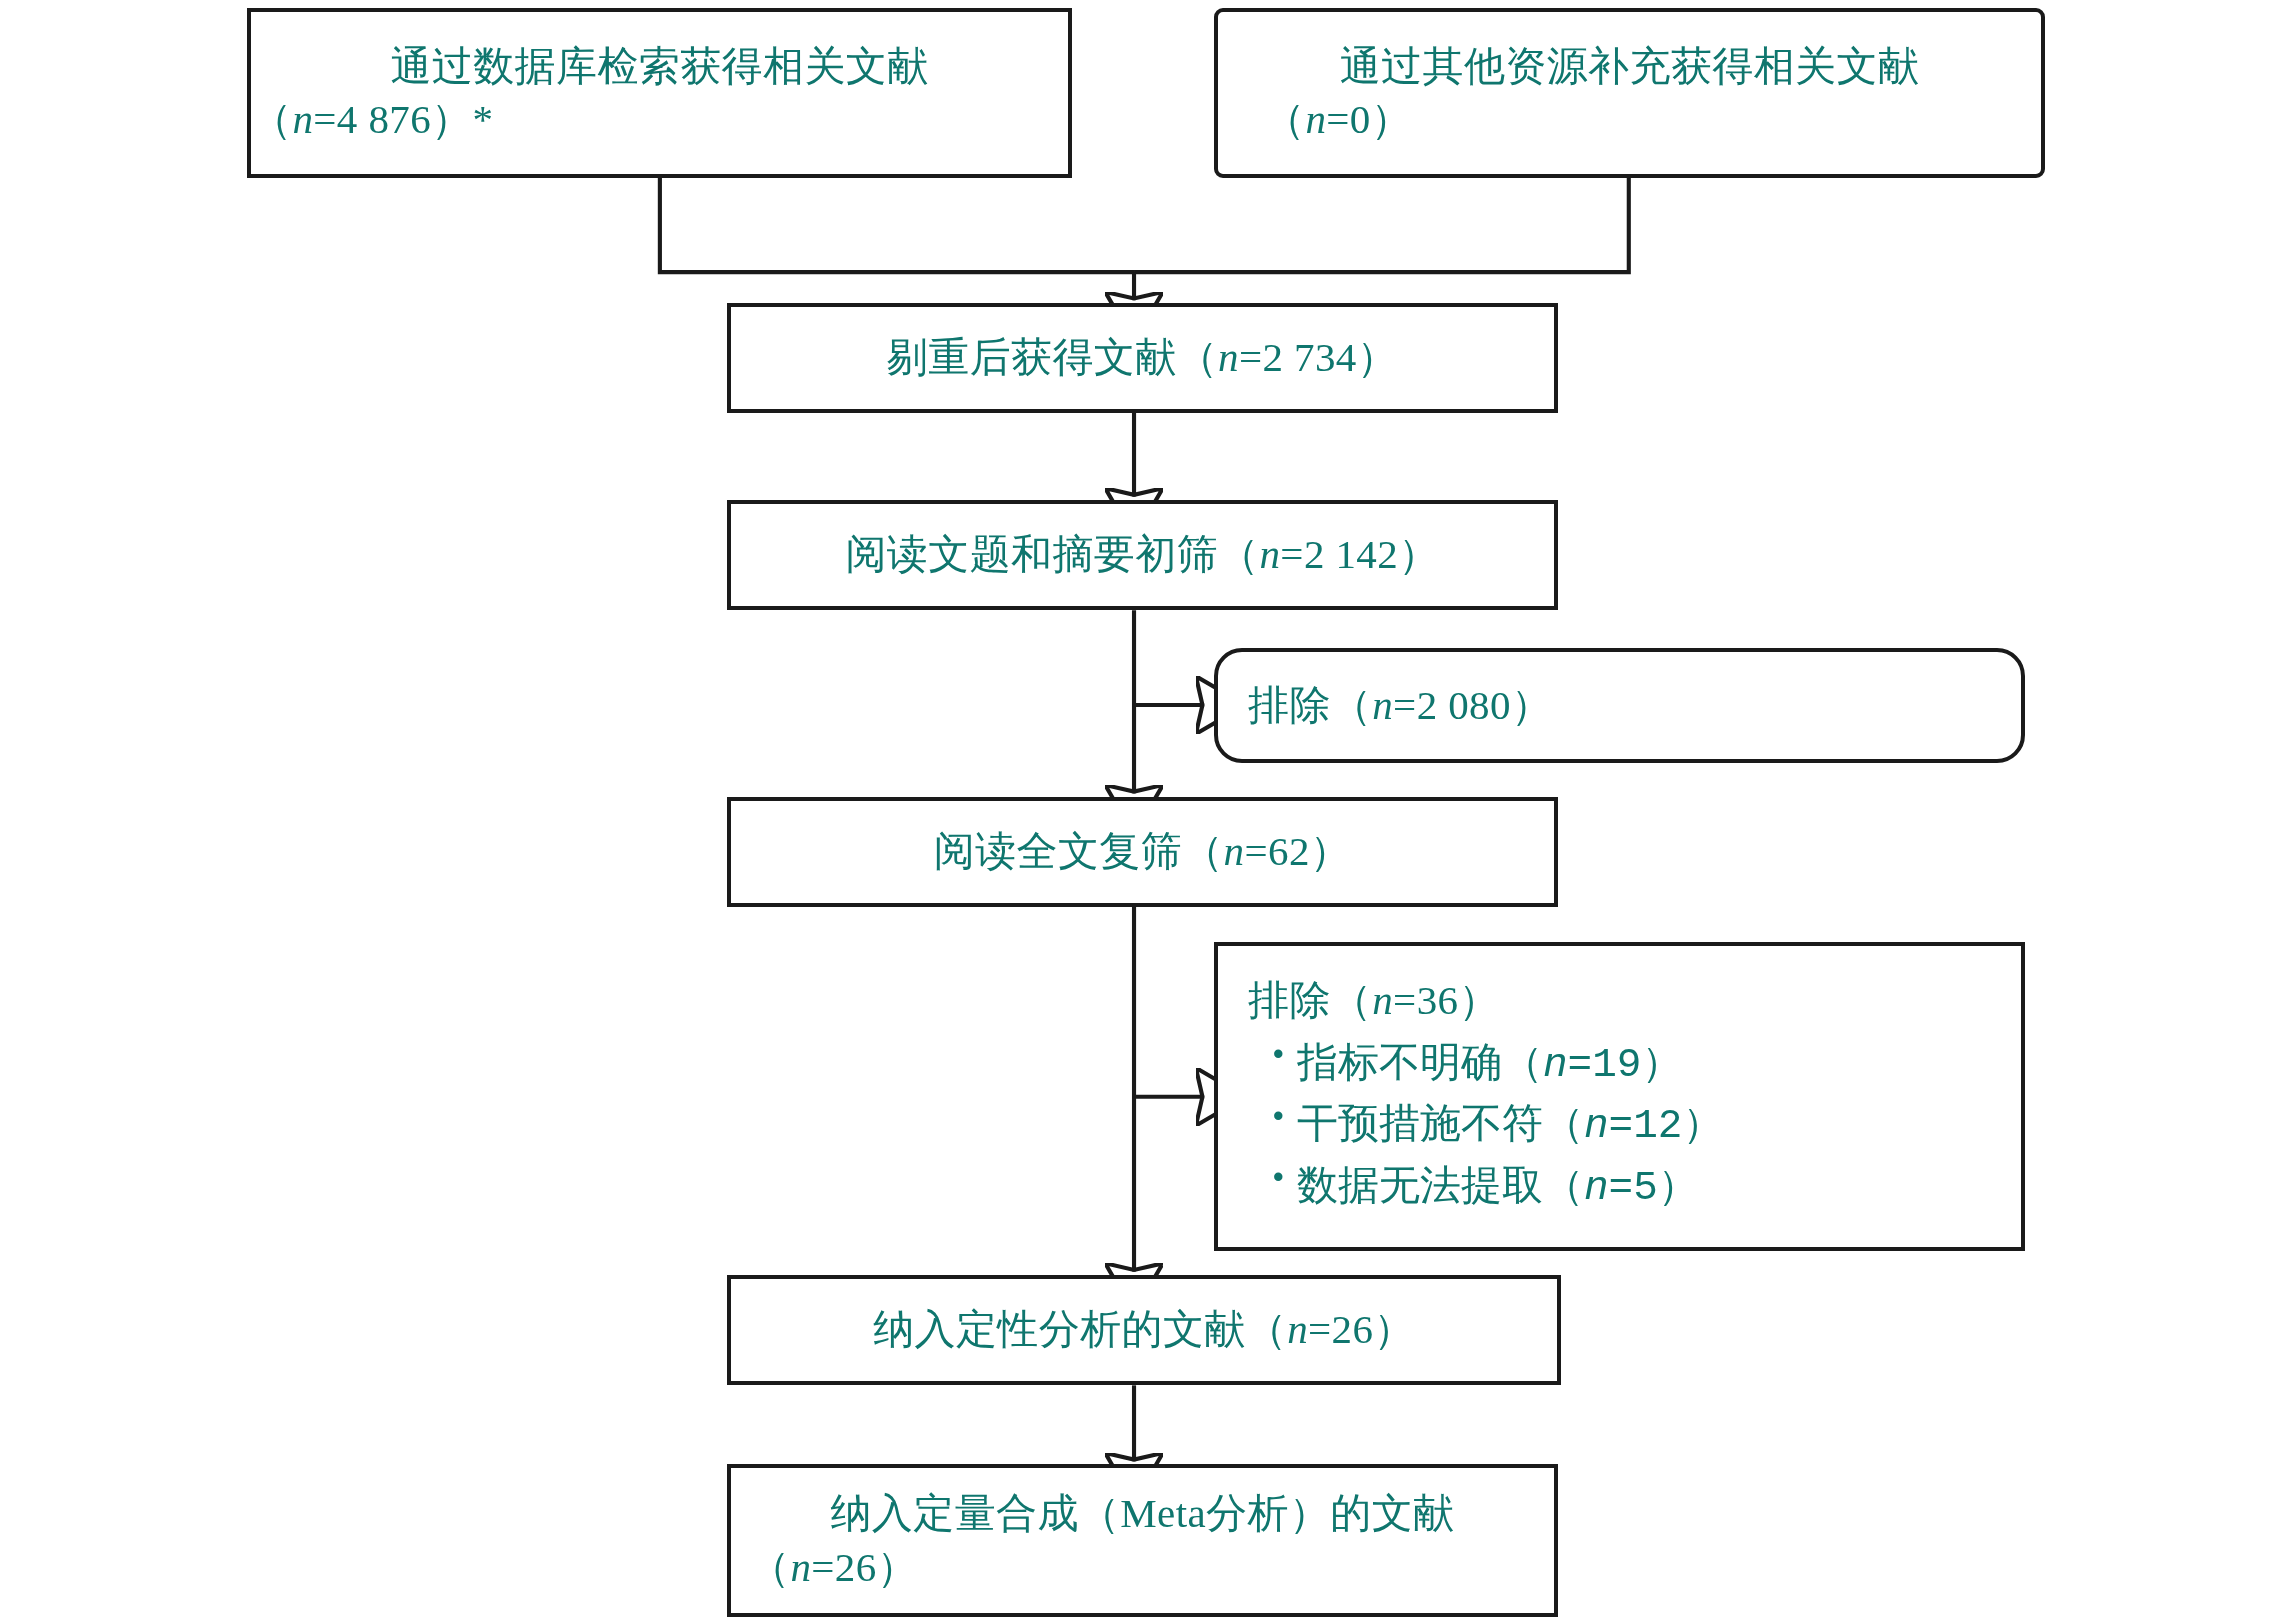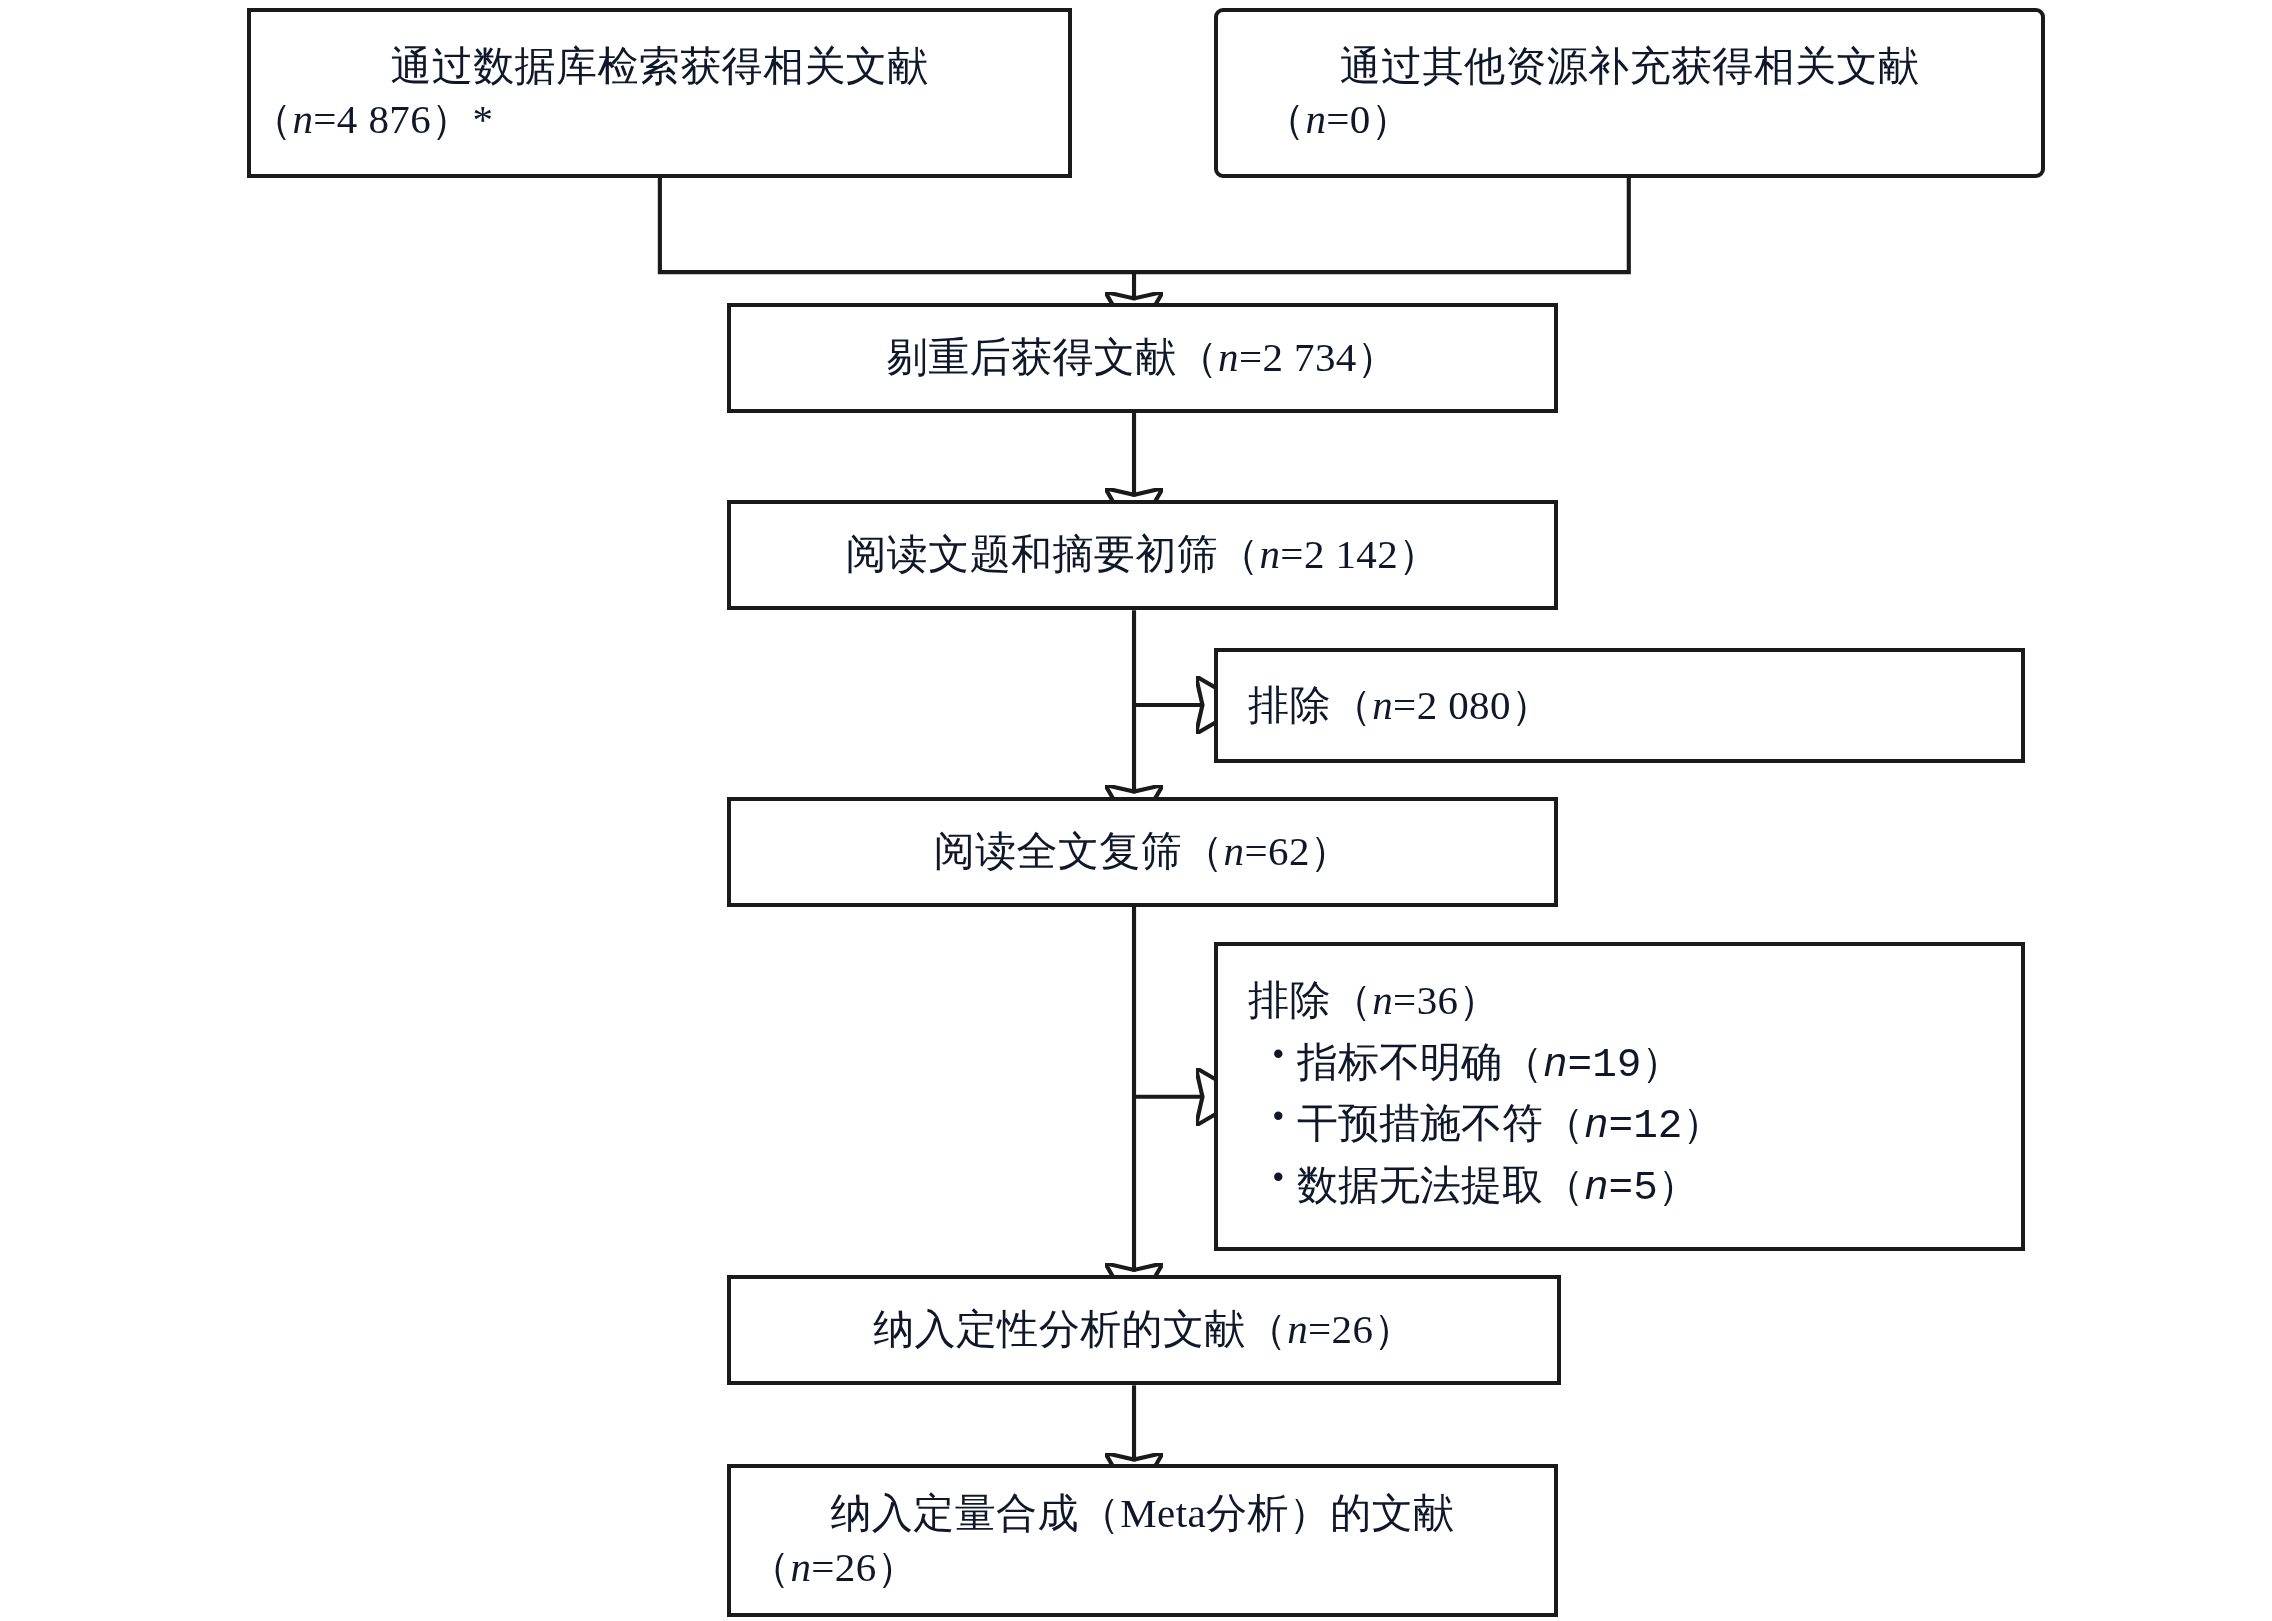--- a/index.html
+++ b/index.html
@@ -7,21 +7,21 @@
     margin: 0;
     padding: 0;
     background: #ffffff;
   }
   #canvas {
     position: relative;
     width: 2273px;
     height: 1622px;
     background: #ffffff;
     font-family: "Liberation Serif", "DejaVu Serif", serif;
-    color: #0f172a;
+    color: #0f766e;
     overflow: hidden;
   }
   .box {
     position: absolute;
     box-sizing: border-box;
     border: 4.1px solid #1a1a1a;
     background: #ffffff;
     display: flex;
     flex-direction: column;
     justify-content: center;
@@ -131,21 +131,21 @@
       <span>剔重后获得文献（</span><span class="ital">n</span><span>=2 734）</span>
     </div>
   </div>
 
   <div class="box center-text" style="left:727px; top:500px; width:831px; height:110px;">
     <div class="box-line">
       <span>阅读文题和摘要初筛（</span><span class="ital">n</span><span>=2 142）</span>
     </div>
   </div>
 
-  <div class="box left-text" style="left:1214px; top:648px; width:811px; height:115px;">
+  <div class="box left-text" style="left:1214px; top:648px; width:811px; height:115px;border-radius:28px;">
     <div class="box-line pad-left">
       <span>排除（</span><span class="ital">n</span><span>=2 080）</span>
     </div>
   </div>
 
   <div class="box center-text" style="left:727px; top:797px; width:831px; height:110px;">
     <div class="box-line">
       <span>阅读全文复筛（</span><span class="ital">n</span><span>=62）</span>
     </div>
   </div>

